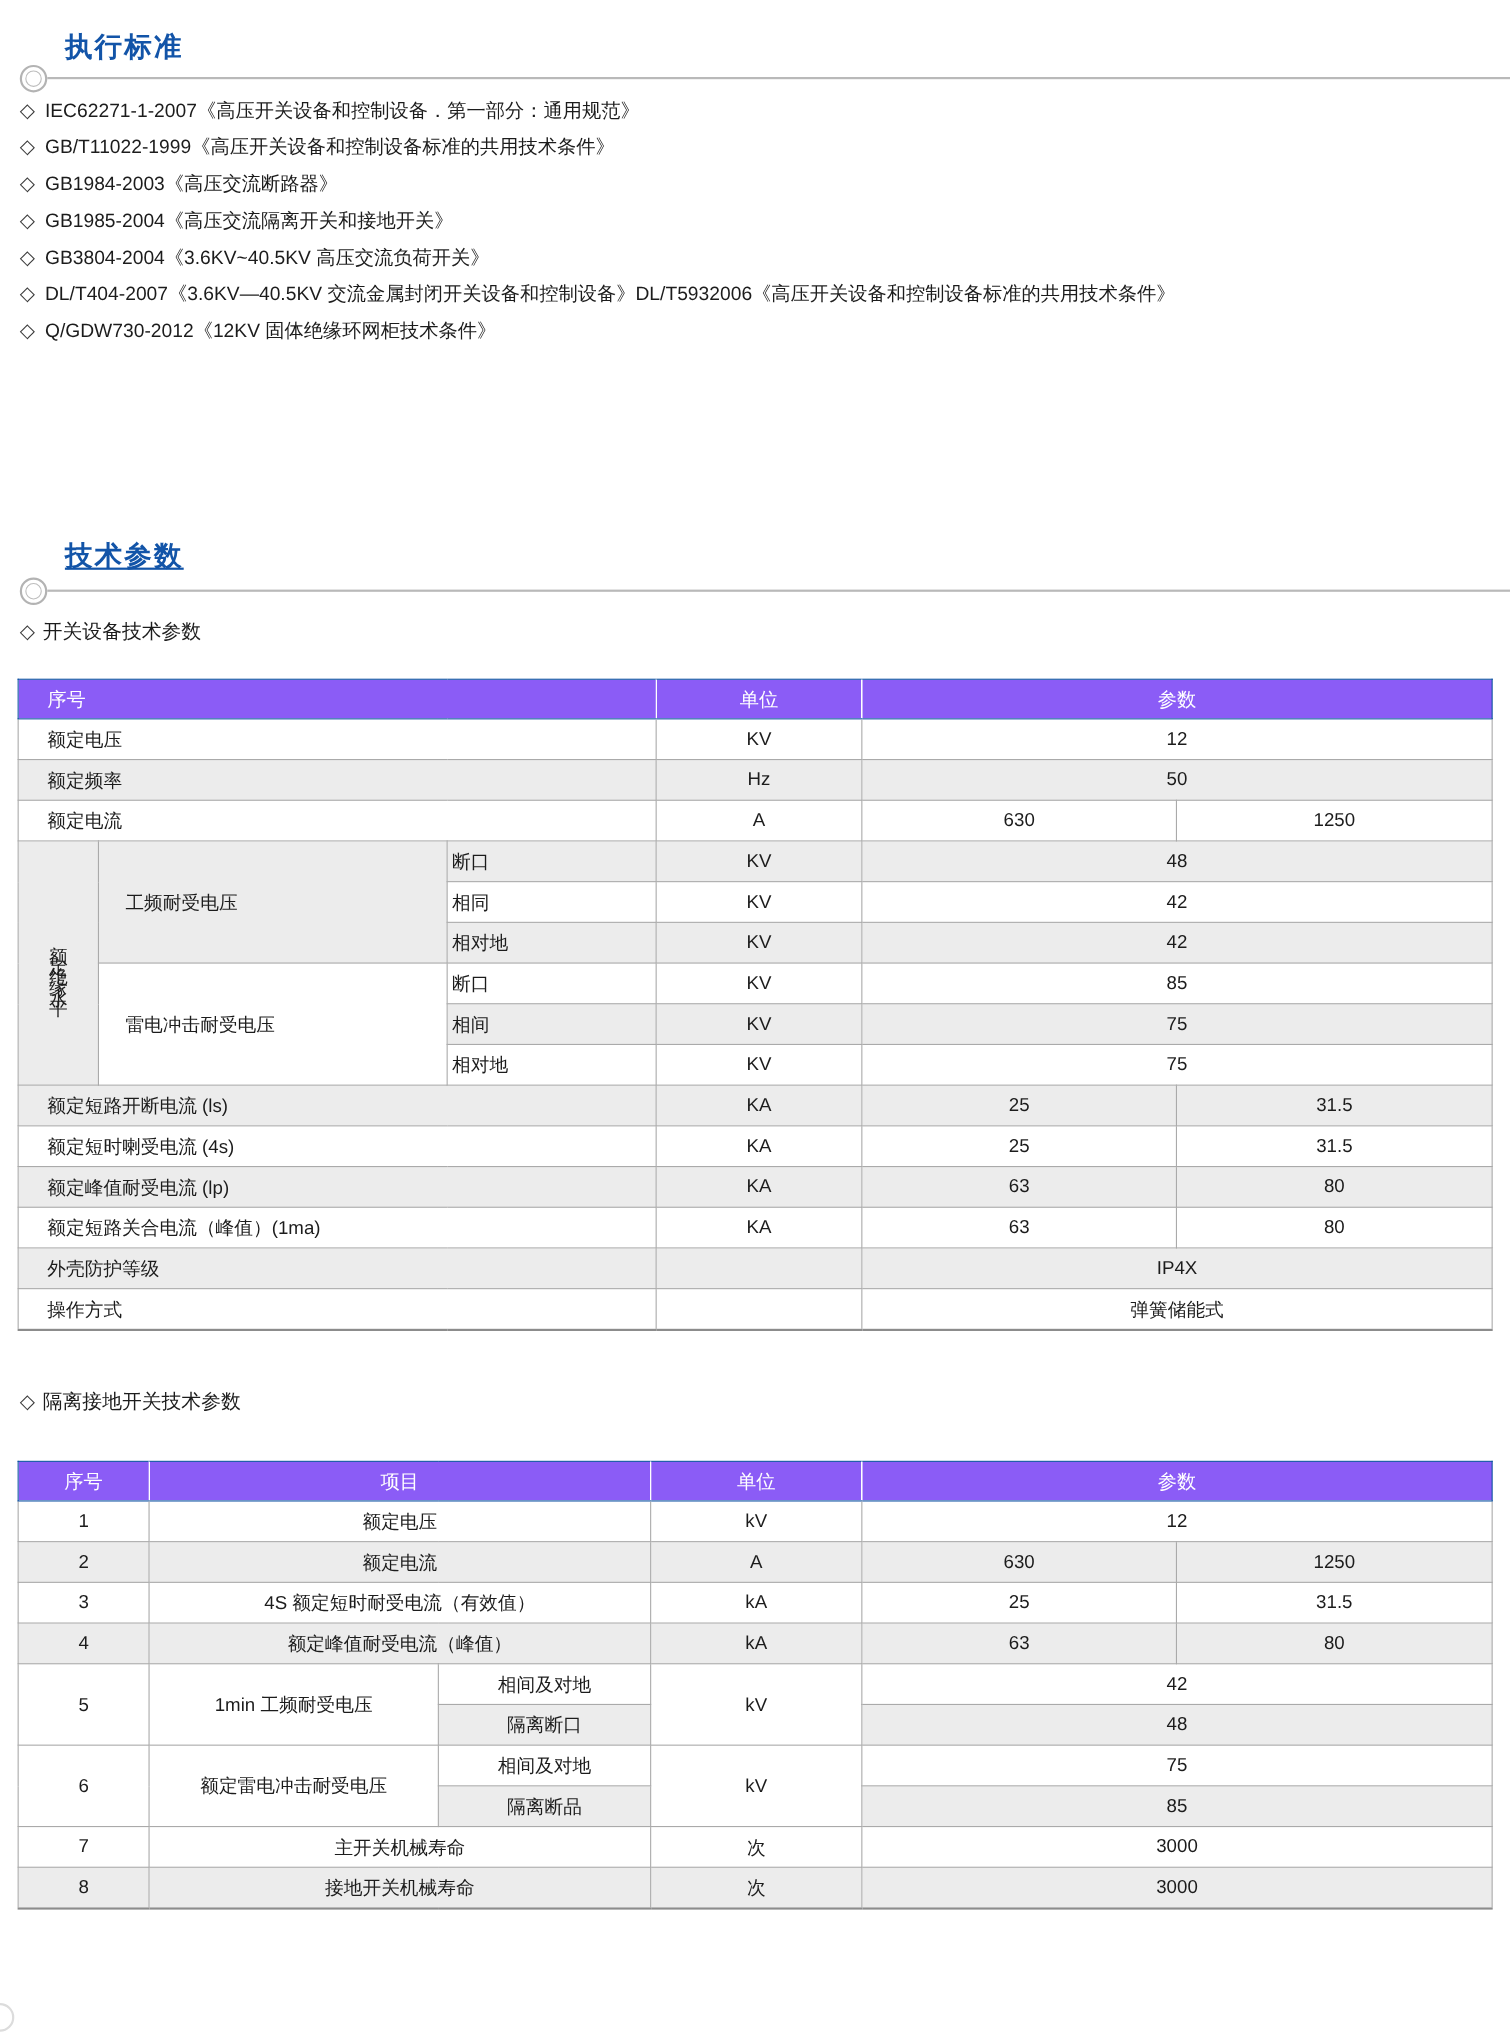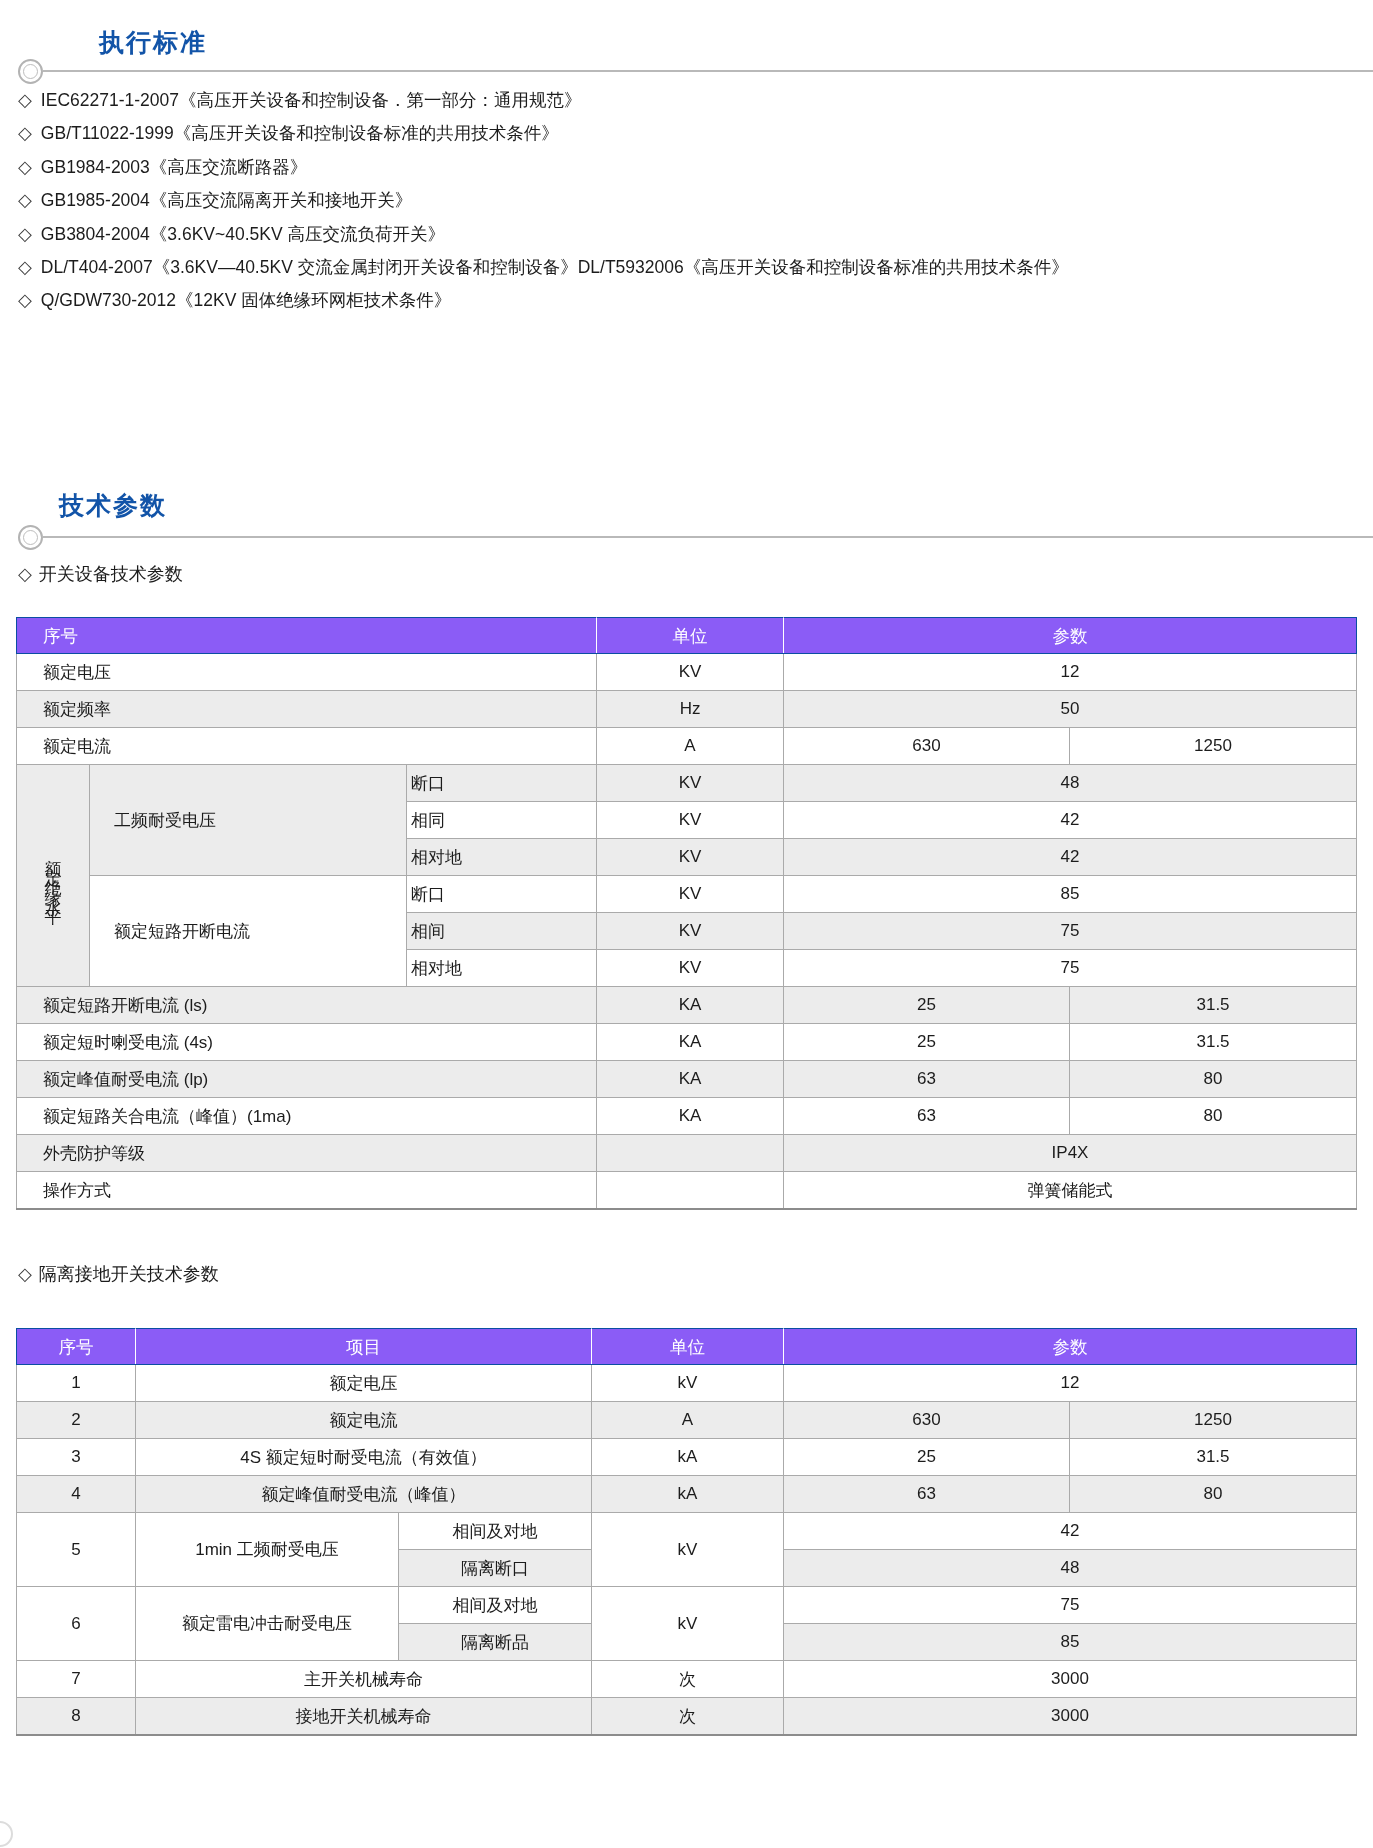--- a/index.html
+++ b/index.html
@@ -41,24 +41,24 @@
   .g { background:#ececec; }
   .w { background:#ffffff; }
   td.last { border-bottom:2px solid #8c8c8c; }
   td.vcell { padding:0; }
   .vert {
     writing-mode:vertical-lr; text-orientation:upright;
     letter-spacing:10px; margin:0 auto; line-height:1;
   }
 
   
-  #title-standards { top:26px;margin-left:40px; }
+  #title-standards { top:26px; }
   #rule-standards  { top:58px; }
   #standards-list  { top:84px; }
-  #title-params    { top:489px; }
+  #title-params    { top:489px;text-decoration:underline; }
   #rule-params     { top:524px; }
   #subhead-switch  { top:562px; }
   #table-switchgear{ top:617px; }
   #subhead-isolate { top:1262px; }
   #table-isolation { top:1328px; }
 
   .bottom-ornament {
     position:absolute; left:-13px; top:1821px; width:22px; height:22px;
     border:2px solid #dcdcdc; border-radius:50%;
   }
@@ -140,21 +140,21 @@
         <td class="subitem">相同</td>
         <td>KV</td>
         <td colspan="2">42</td>
       </tr>
       <tr class="g">
         <td class="subitem">相对地</td>
         <td>KV</td>
         <td colspan="2">42</td>
       </tr>
       <tr class="w">
-        <td rowspan="3" class="grp w">额定短路开断电流</td>
+        <td rowspan="3" class="grp w">雷电冲击耐受电压</td>
         <td class="subitem">断口</td>
         <td>KV</td>
         <td colspan="2">85</td>
       </tr>
       <tr class="g">
         <td class="subitem">相间</td>
         <td>KV</td>
         <td colspan="2">75</td>
       </tr>
       <tr class="w">

